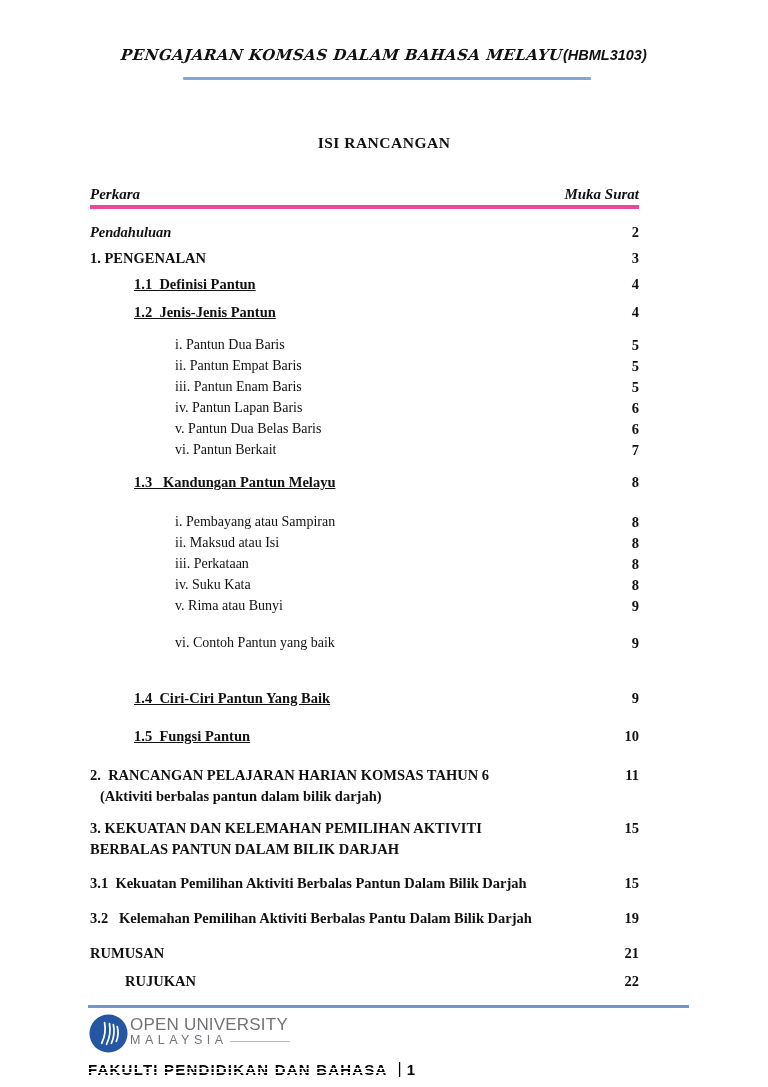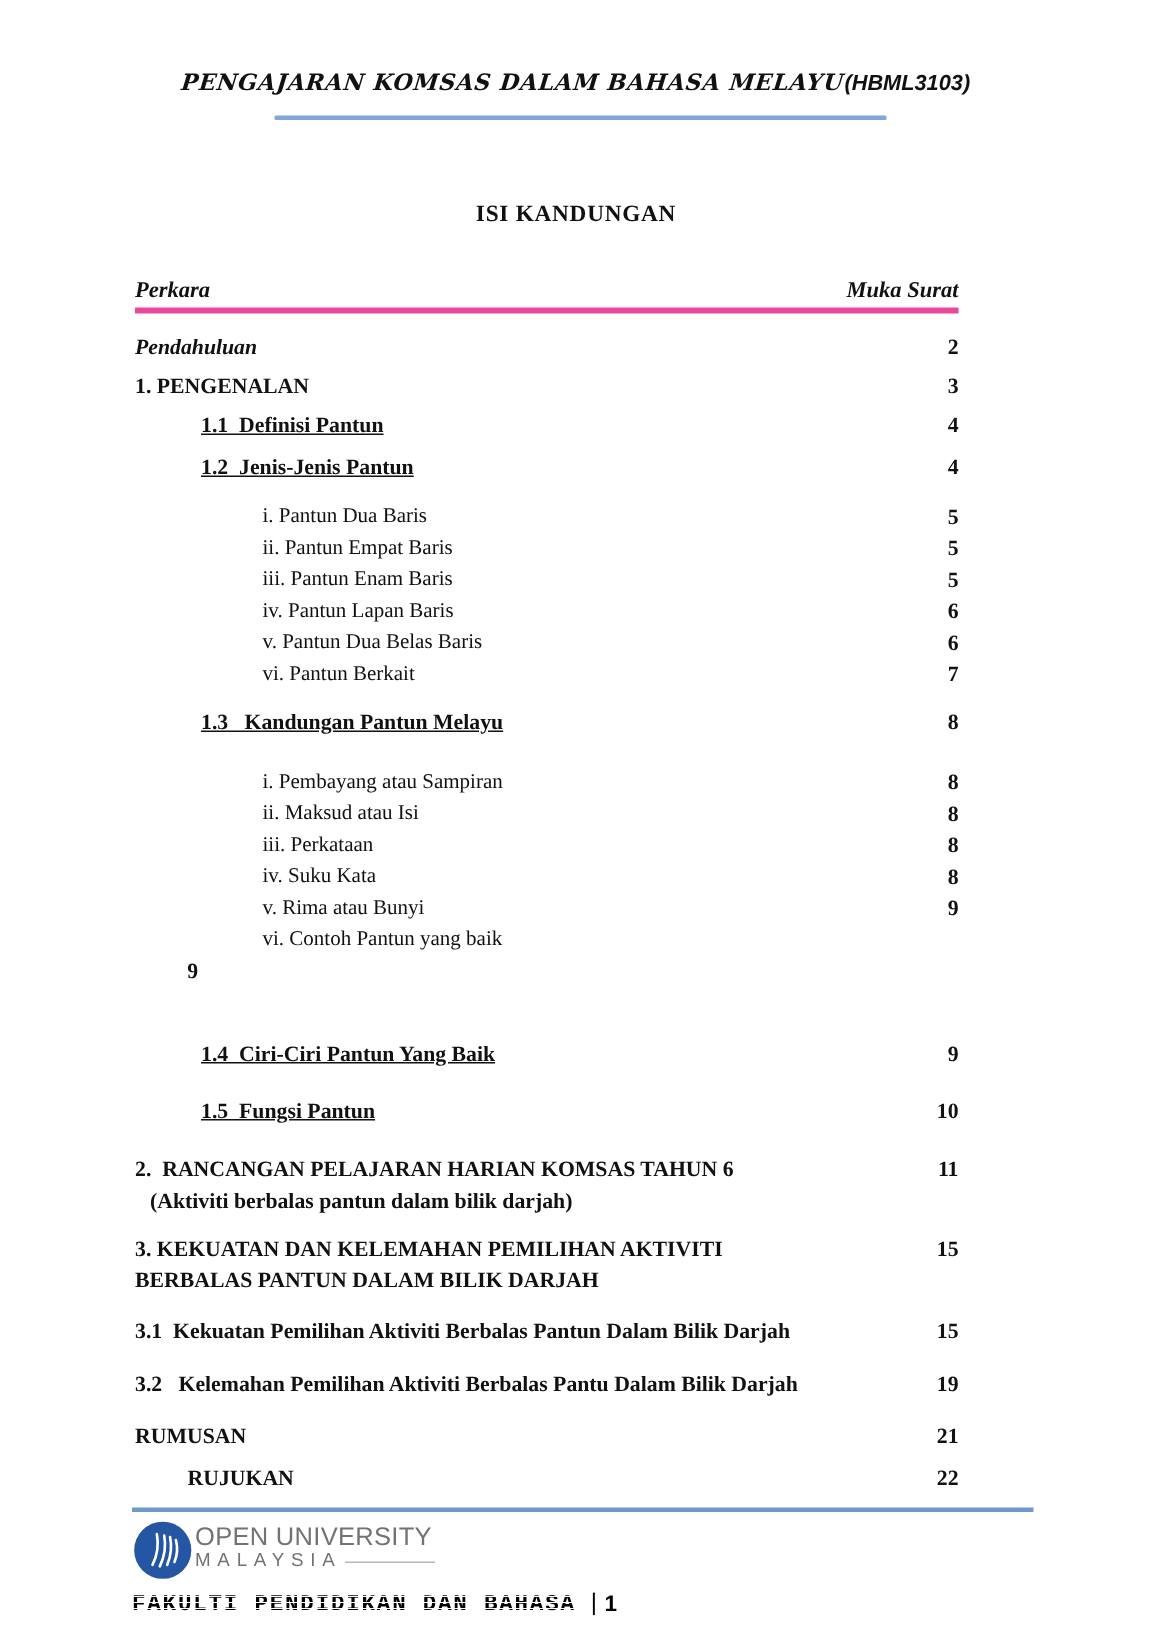--- a/index.html
+++ b/index.html
@@ -69,42 +69,42 @@
   .logo-line1 { font-size:17px; letter-spacing:0.2px; line-height:17px; white-space:nowrap; }
   .logo-line2-wrap { display:flex; align-items:center; }
   .logo-line2 { font-size:12.5px; letter-spacing:4.5px; line-height:15px; white-space:nowrap; }
   .logo-rule { height:1px; background:#b5b7b9; width:60px; margin-left:2px; margin-top:2px; }
 
   .footer-right {
     display:flex; align-items:center; margin-top:6px;
     font-family:"Liberation Sans", sans-serif; font-weight:bold; color:#000;
   }
   .faculty-name {
-    font-size:15px; letter-spacing:1.2px; font-weight:800;font-family:Liberation Mono, monospace;
+    font-size:15px; letter-spacing:1.2px; font-weight:800;
   }
   @supports ((-webkit-background-clip: text)) {
     .faculty-name {
       background-image:repeating-linear-gradient(180deg, #000 0px, #000 3px, #ffffff 3px, #ffffff 4px);
       -webkit-background-clip:text; background-clip:text; color:transparent;
     }
   }
   .footer-sep { font-size:16px; font-weight:normal; margin:0 5px 0 10px; }
   .footer-pagenum { font-size:15px; }
 </style>
 </head>
 <body>
 
 <div class="page">
 
   <div class="doc-header">
     <span class="course-script">PENGAJARAN KOMSAS DALAM BAHASA MELAYU</span><span class="course-code">(HBML3103)</span>
   </div>
   <div class="header-rule" id="header-rule" style="background: rgb(127, 168, 216);"></div>
 
-  <div class="doc-title">ISI KANDUNGAN</div>
+  <div class="doc-title">ISI RANCANGAN</div>
 
   <div class="toc">
     <div class="toc-head">
       <span>Perkara</span>
       <span>Muka Surat</span>
     </div>
     <div id="toc-entries">
         <div class="toc-row st-bolditalic ind-0" style="margin-top: 13px;">
           <div class="toc-label-wrap">
             <div class="toc-label">Pendahuluan</div>
@@ -194,21 +194,21 @@
             <div class="toc-label">iv. Suku Kata</div>
           </div>
           <div class="toc-page">8</div>
         </div>
         <div class="toc-row st-regular ind-2" style="margin-top: 0px;">
           <div class="toc-label-wrap">
             <div class="toc-label">v. Rima atau Bunyi</div>
           </div>
           <div class="toc-page">9</div>
         </div>
-        <div class="toc-row st-regular ind-2" style="margin-top: 0px; flex-direction: column;">
+        <div class="toc-row st-regular ind-2" style="margin-top: 16px;">
           <div class="toc-label-wrap">
             <div class="toc-label">vi. Contoh Pantun yang baik</div>
           </div>
           <div class="toc-page">9</div>
         </div>
         <div class="toc-row st-bold ind-1" style="margin-top: 34px;">
           <div class="toc-label-wrap">
             <div class="toc-label">1.4  Ciri-Ciri Pantun Yang Baik</div>
           </div>
           <div class="toc-page">9</div>

